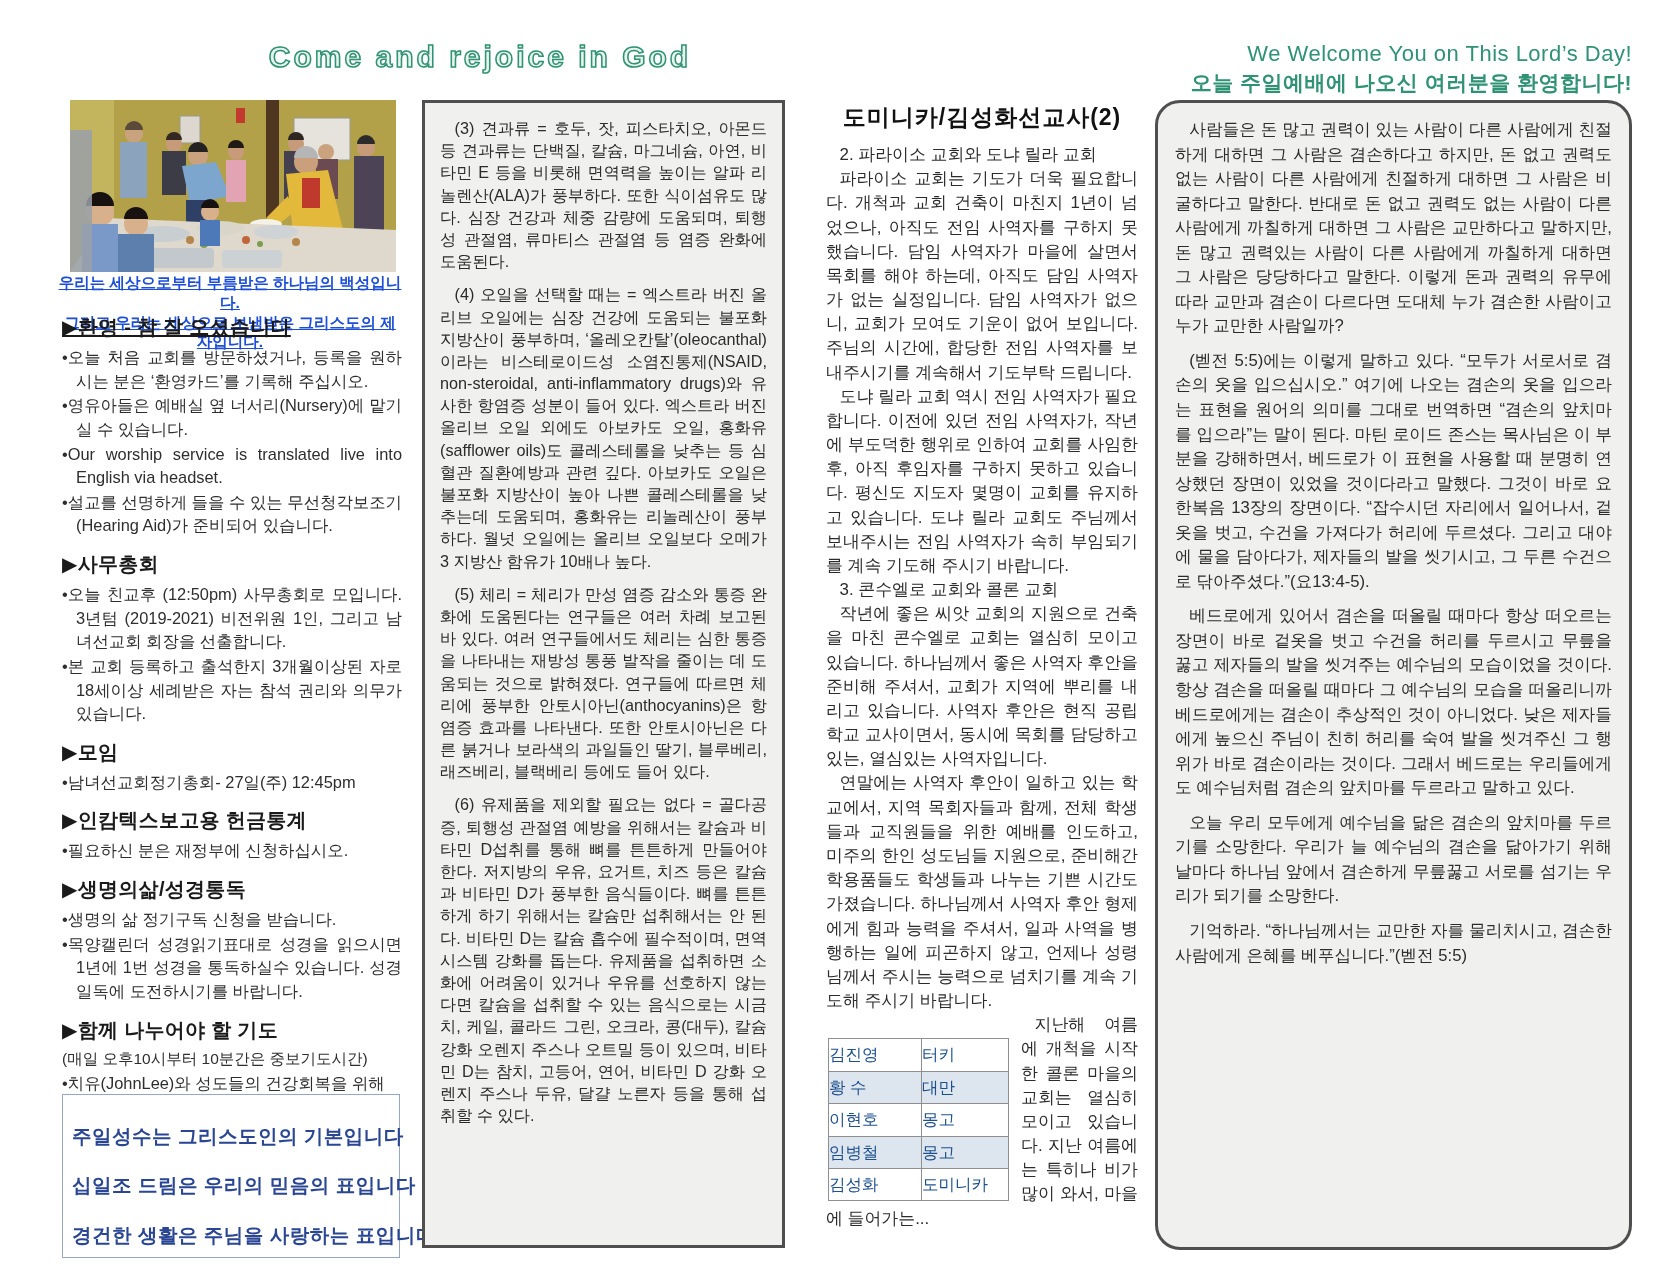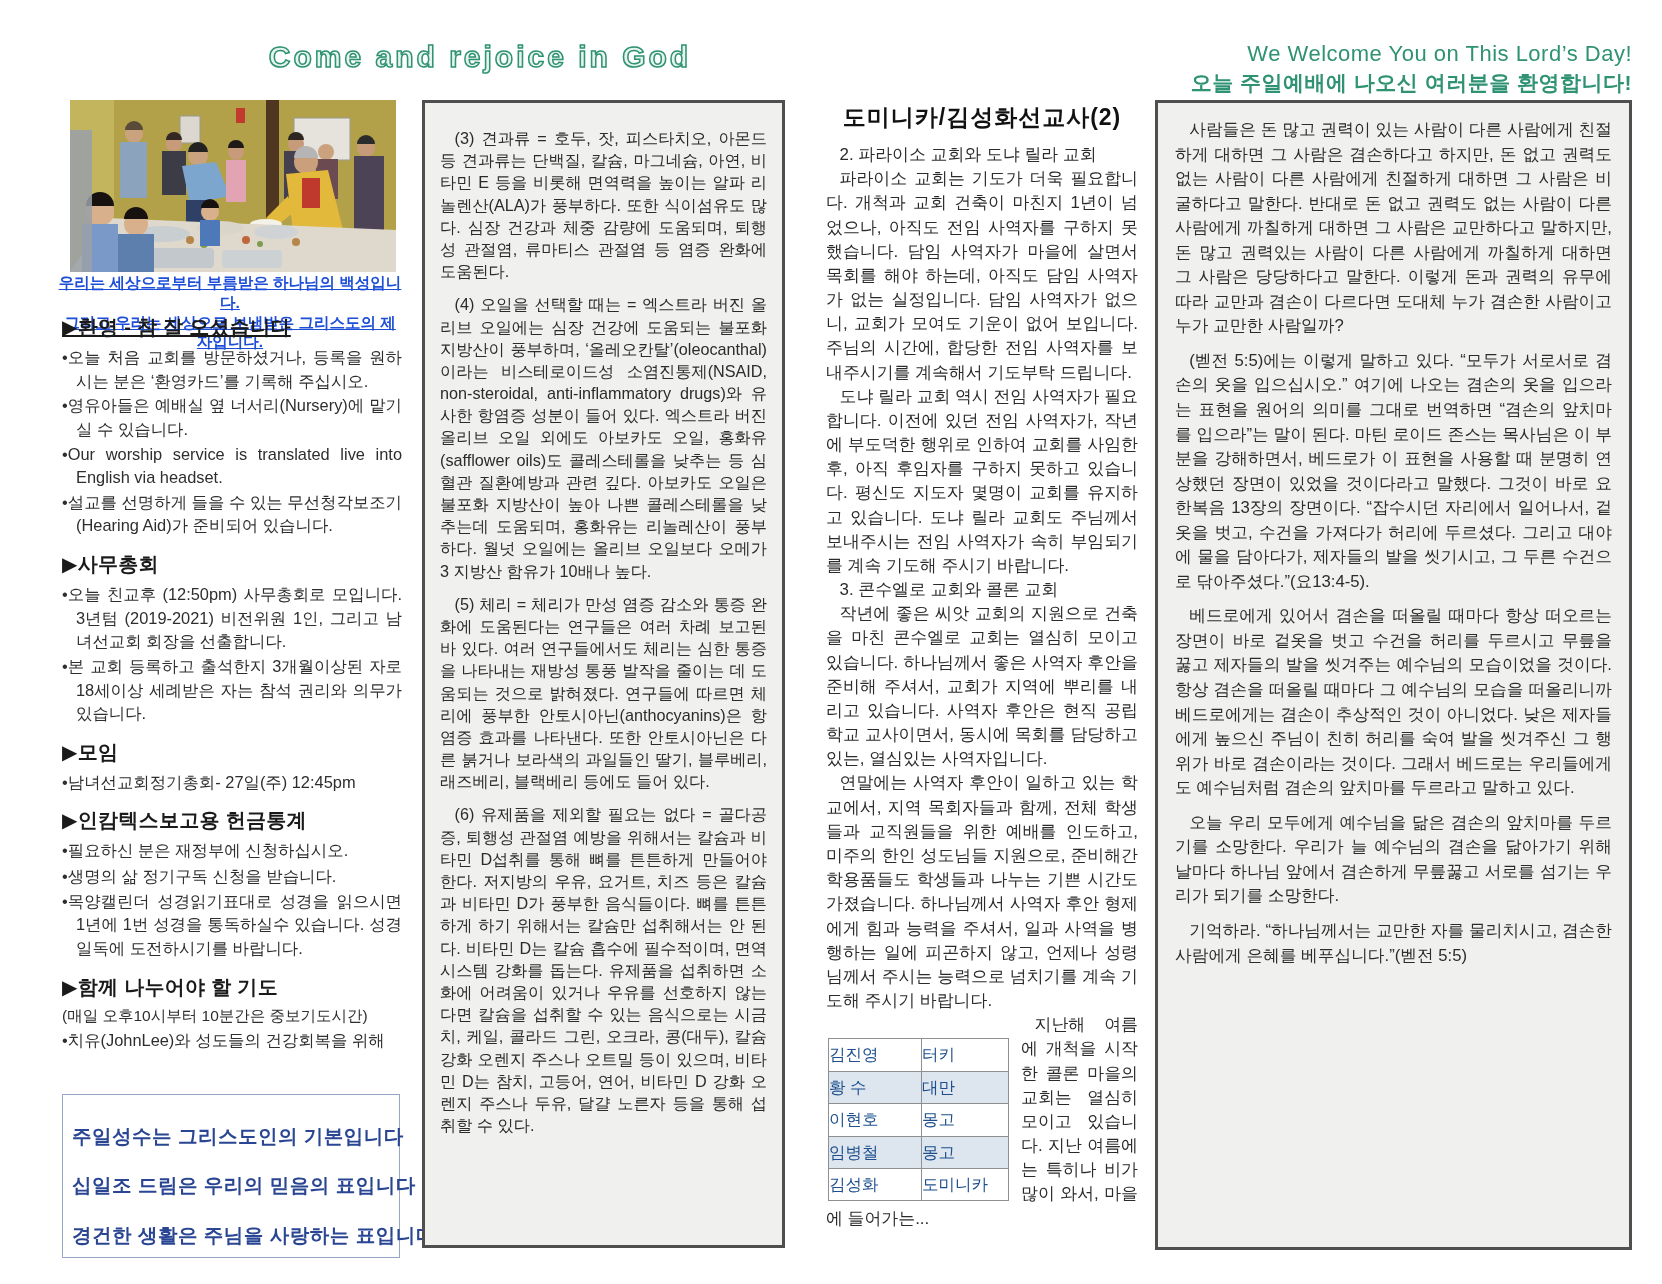--- a/index.html
+++ b/index.html
@@ -40,23 +40,23 @@
   .pledge-box {
     position:absolute; left:62px; top:1094px; width:338px; box-sizing:border-box;
     border:1.5px solid #98a6c6; padding:7px 9px; background:#fff;
   }
   .pledge-line { font-size:19.5px; font-weight:bold; color:#2a4693; letter-spacing:0.5px; line-height:1.5; white-space:nowrap;margin-top:20px; }
 
   
   .gray-box {
     position:absolute; box-sizing:border-box; border:3px solid #4f4f4f; background:#f0f0ee; overflow:hidden;
   }
-  .health-box { left:422px; top:100px; width:363px; height:1148px; padding:24px 15px; }
+  .health-box { left:422px; top:100px; width:363px; height:1148px; padding:14px 15px; }
   .health-box p { margin:0 0 11px; text-align:justify; text-indent:0.9em; font-size:16.2px; line-height:1.37; color:#2b2b2b; }
-  .sermon-box { left:1155px; top:100px; width:477px; height:1150px; padding:15px 17px; }
+  .sermon-box { left:1155px; top:100px; width:477px; height:1150px; padding:15px 17px;border-radius:25px; }
   .sermon-box p { margin:0 0 10px; text-align:justify; text-indent:0.85em; font-size:16.7px; line-height:1.47; color:#2b2b2b; }
 
   
   .col-mission { position:absolute; left:826px; top:102px; width:312px; }
   .mission-title { font-size:23px; font-weight:bold; color:#111; text-align:center; letter-spacing:1px; margin:0 0 10px; }
   .col-mission p { margin:0; text-align:justify; text-indent:0.8em; font-size:16.9px; line-height:1.43; color:#2b2b2b; }
   .mission-table { float:left; border-collapse:collapse; margin:25px 12px 4px 2px; background:#fff; }
   .mission-table td {
     border:1.5px solid #8f8f8f; font-size:16.5px; color:#1d4f8c;
     padding:5px 0; line-height:1.3;
@@ -162,20 +162,21 @@
     </div>
     <div class="sec">
       <h3 class="ann-title">▶모임</h3>
       <div class="ann-item">•남녀선교회정기총회- 27일(주) 12:45pm</div>
     </div>
     <div class="sec">
       <h3 class="ann-title">▶인캄텍스보고용 헌금통계</h3>
       <div class="ann-item">•필요하신 분은 재정부에 신청하십시오.</div>
     </div>
     <div class="sec">
+      <h3 class="ann-title">▶생명의삶/성경통독</h3>
       <div class="ann-item">•생명의 삶 정기구독 신청을 받습니다.</div>
       <div class="ann-item">•목양캘린더 성경읽기표대로 성경을 읽으시면 1년에 1번 성경을 통독하실수 있습니다. 성경 일독에 도전하시기를 바랍니다.</div>
     </div>
     <div class="sec">
       <h3 class="ann-title">▶함께 나누어야 할 기도</h3>
       <div class="ann-note">(매일 오후10시부터 10분간은 중보기도시간)</div>
       <div class="ann-item">•치유(JohnLee)와 성도들의 건강회복을 위해</div>
     </div>
   </div>
 

